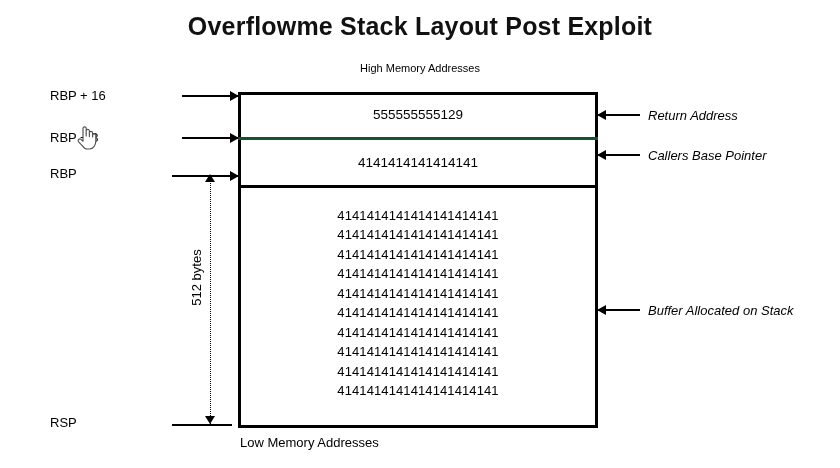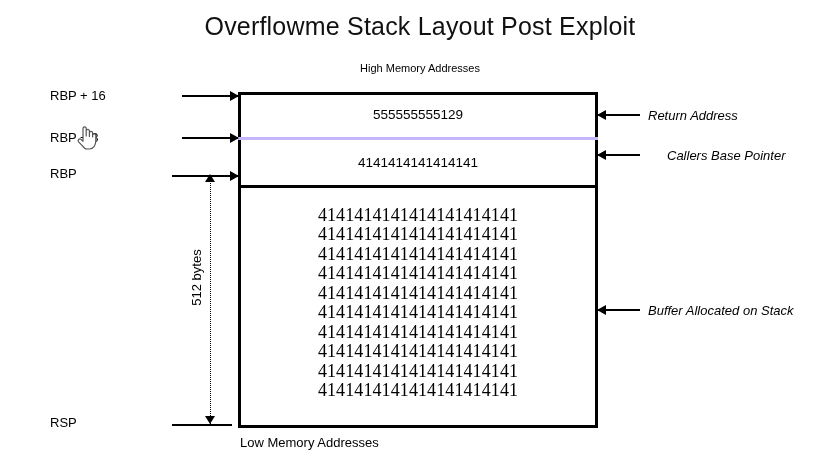--- a/index.html
+++ b/index.html
@@ -15,21 +15,21 @@
     color: #000000;
     overflow: hidden;
   }
   #title {
     position: absolute;
     top: 12px;
     left: 0;
     width: 840px;
     text-align: center;
     font-size: 25px;
-    font-weight: 400;
+    font-weight: 700;
     letter-spacing: 0.2px;
     color: #111111;
   }
   #high-label {
     position: absolute;
     top: 62px;
     left: 240px;
     width: 360px;
     text-align: center;
     font-size: 11px;
@@ -59,38 +59,37 @@
     width: 360px;
     box-sizing: border-box;
     display: flex;
     align-items: center;
     justify-content: center;
     font-size: 13.5px;
   }
   #cell-return {
     top: 92px;
     height: 48px;
-    border-bottom: 3px solid #c4b5fd;
+    border-bottom: 3px solid #14532d;
   }
   #cell-saved-rbp {
     top: 140px;
     height: 48px;
     border-bottom: 3px solid #000000;
   }
   #cell-buffer {
     top: 178px;
     height: 250px;
     flex-direction: column;
     justify-content: center;
     line-height: 19.5px;
   }
   #cell-buffer .brow {
-    font-size: 18px;
+    font-size: 13px;
     letter-spacing: 0.1px;
-    font-family: Liberation Serif, serif;
   }
 
   
   .reg-label {
     position: absolute;
     font-size: 13px;
     text-align: left;
     width: 90px;
   }
   #reg-rbp16 { top: 88px; left: 50px; }
@@ -145,21 +144,21 @@
   #arrow-callers { top: 154px; left: 598px; width: 42px; }
   #arrow-buffer  { top: 309px; left: 598px; width: 42px; }
 
   .right-label {
     position: absolute;
     font-size: 13px;
     white-space: nowrap;
     font-style: italic;
   }
   #label-return  { top: 108px; left: 648px; }
-  #label-callers { top: 148px; left: 667px; }
+  #label-callers { top: 148px; left: 648px; }
   #label-buffer  { top: 303px; left: 648px; }
 
   
   #dim-line {
     position: absolute;
     left: 210px;
     top: 178px;
     height: 246px;
     width: 0;
     border-left: 1px dotted #000000;

